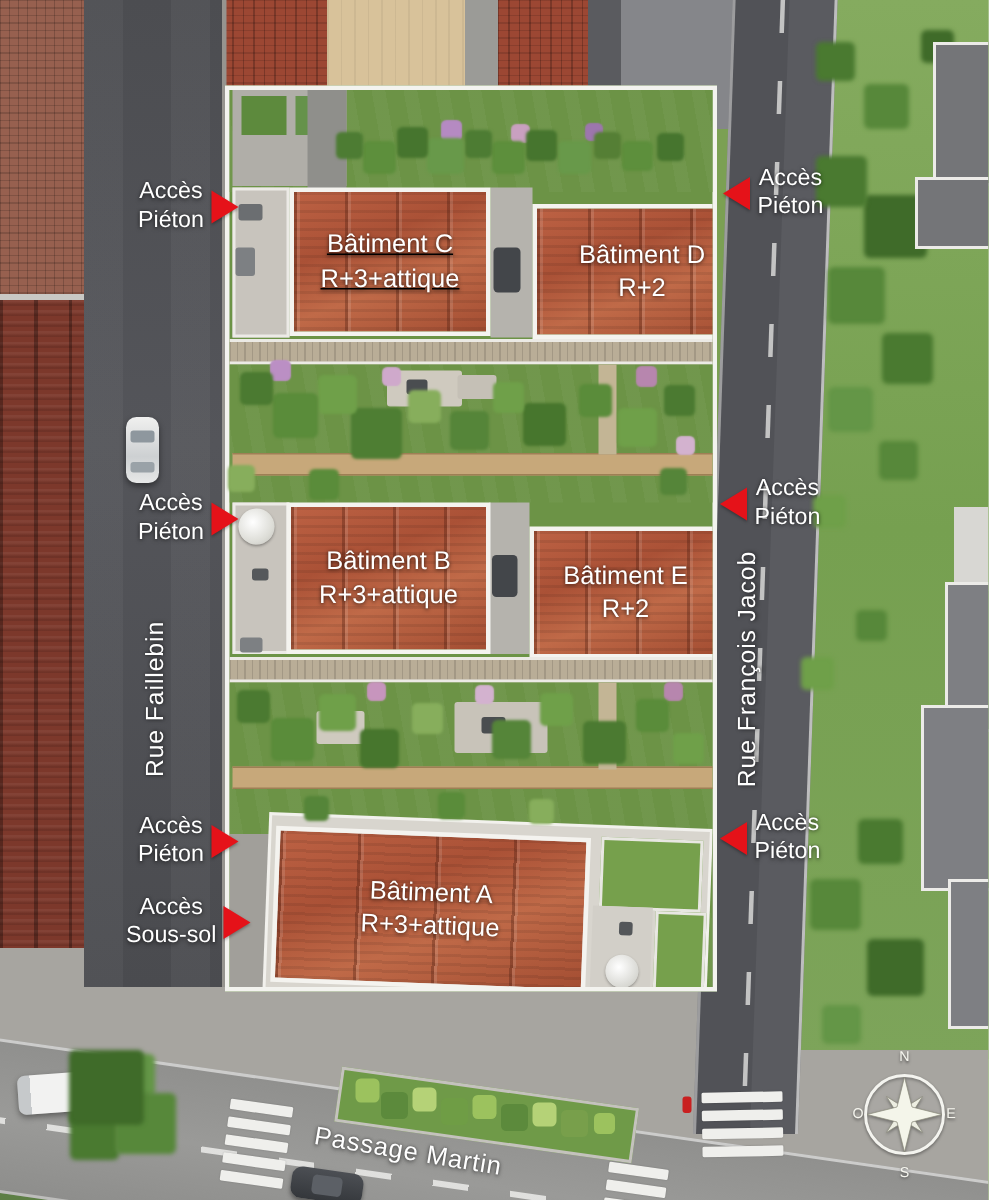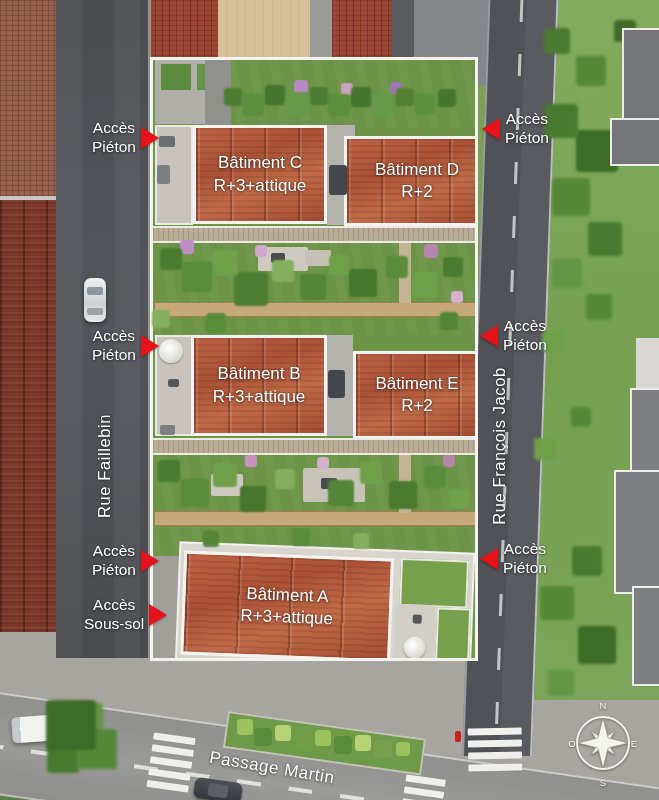--- a/index.html
+++ b/index.html
@@ -132,27 +132,27 @@
 
     <div class="abs grass-site" style="left:0;top:0;width:328px;height:68px;"></div>
     <div class="abs" style="left:2px;top:0;width:76px;height:64px;background:#b0aea8;"></div>
     <div class="abs" style="left:8px;top:4px;width:30px;height:26px;background:#5d8a3d;"></div>
     <div class="abs" style="left:44px;top:4px;width:24px;height:26px;background:#65924a;"></div>
     <div class="abs" style="left:52px;top:0;width:26px;height:66px;background:#8f8f8b;"></div>
 
     <div class="abs terrace" style="left:2px;top:65px;width:38px;height:100px;box-sizing:border-box;"></div>
     <div class="abs courtdeck" style="left:174px;top:65px;width:28px;height:100px;"></div>
 
-    <div class="abs roof-main" style="left:40px;top:65px;width:134px;height:99px;border:3px solid #f4f3ef;box-sizing:border-box;">
+    <div class="abs roof-main" style="left:40px;top:65px;width:134px;height:99px;border:3px solid #f4f3ef;box-sizing:border-box;text-decoration:underline;">
       <div class="bldg-label wtxt">
         <div>Bâtiment C</div>
         <div>R+3+attique</div>
       </div>
     </div>
-    <div class="abs roof-main" style="left:191px;top:76px;width:146px;height:90px;border:3px solid #f4f3ef;box-sizing:border-box;">
+    <div class="abs roof-main" style="left:202px;top:76px;width:146px;height:90px;border:3px solid #f4f3ef;box-sizing:border-box;">
       <div class="bldg-label wtxt">
         <div>Bâtiment D</div>
         <div>R+2</div>
       </div>
     </div>
 
     <div class="abs deck-wood" style="left:0;top:166px;width:328px;height:17px;box-sizing:border-box;"></div>
 
     <div class="abs grass-site" style="left:0;top:183px;width:328px;height:92px;"></div>
     <div class="abs path-tan" style="left:2px;top:242px;width:324px;height:13px;"></div>

